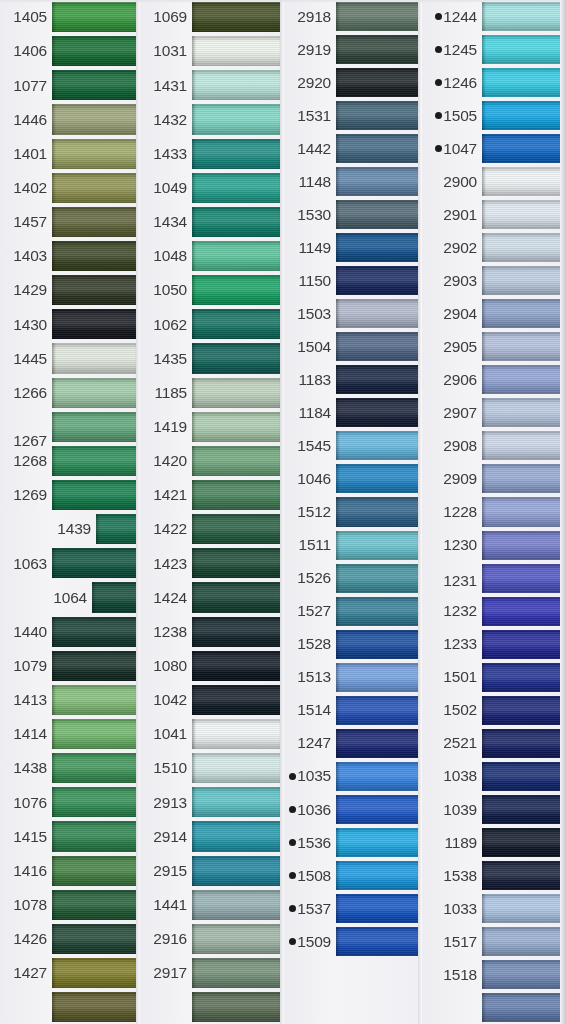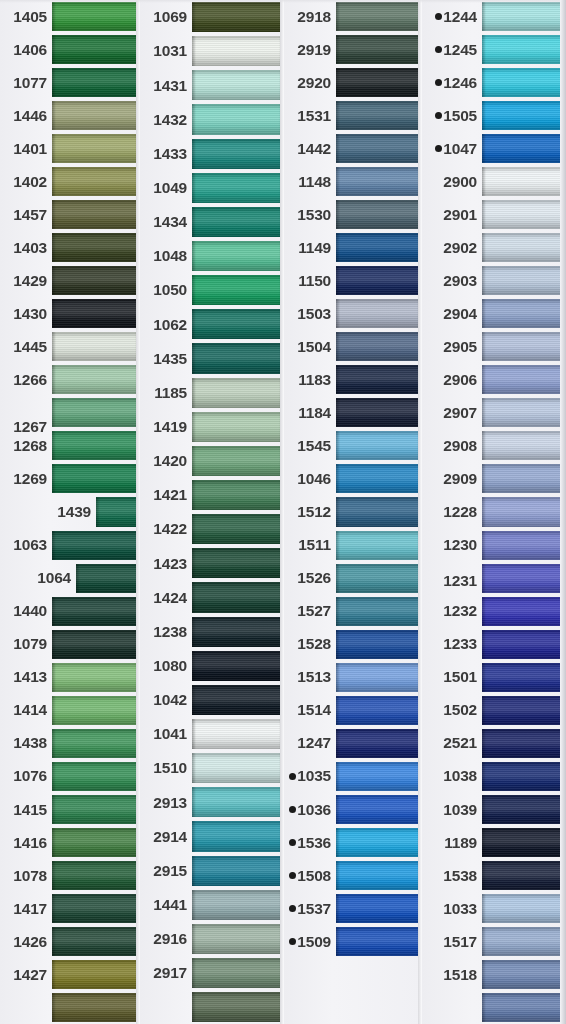--- a/index.html
+++ b/index.html
@@ -150,21 +150,21 @@
     top: 0; bottom: 0; right: 0;
     width: 6px;
     background: linear-gradient(to left, #c9c9cf, #f4f4f7);
     z-index: 6;
     pointer-events: none;
   }
 </style>
 </head>
 <body>
 
-<div id="chart" style="background: #eab308; font-weight: bold;">
+<div id="chart" style="background: #eab308;">
   <div class="page-edge-top"></div>
   <div class="page-edge-right"></div>
 <div class="column" style="left: 0px; width: 140px;">
       <div class="col-bg"></div>
       <div class="rows">
         <div class="row">
           <div class="label-cell" style="width: 52px;">
             <span class="bullet hidden" style="background: rgb(27, 27, 27);"></span>
             <span class="code" style="color: rgb(59, 59, 59);">1405</span>
           </div>
@@ -395,21 +395,21 @@
           <div class="swatch-cell">
             <div class="swatch" style="background: rgb(9, 80, 60);">
               <div class="sheen"></div>
               <div class="gloss"></div>
               <div class="edgeL"></div>
               <div class="edgeR"></div>
             </div>
           </div>
         </div>
         <div class="row">
-          <div class="label-cell" style="width: 76px;">
+          <div class="label-cell" style="width: 76px; margin-left: 16px;">
             <span class="bullet hidden" style="background: rgb(27, 27, 27);"></span>
             <span class="code" style="color: rgb(59, 59, 59);">1064</span>
           </div>
           <div class="swatch-cell">
             <div class="swatch" style="background: rgb(13, 71, 52);">
               <div class="sheen"></div>
               <div class="gloss"></div>
               <div class="edgeL"></div>
               <div class="edgeR"></div>
             </div>
@@ -527,34 +527,20 @@
             </div>
           </div>
         </div>
         <div class="row">
           <div class="label-cell" style="width: 52px;">
             <span class="bullet hidden" style="background: rgb(27, 27, 27);"></span>
             <span class="code" style="color: rgb(59, 59, 59);">1078</span>
           </div>
           <div class="swatch-cell">
             <div class="swatch" style="background: rgb(29, 90, 50);">
-              <div class="sheen"></div>
-              <div class="gloss"></div>
-              <div class="edgeL"></div>
-              <div class="edgeR"></div>
-            </div>
-          </div>
-        </div>
-        <div class="row">
-          <div class="label-cell" style="width: 52px;">
-            <span class="bullet hidden" style="background: rgb(27, 27, 27);"></span>
-            <span class="code" style="color: rgb(59, 59, 59);">1417</span>
-          </div>
-          <div class="swatch-cell">
-            <div class="swatch" style="background: rgb(26, 70, 51);">
               <div class="sheen"></div>
               <div class="gloss"></div>
               <div class="edgeL"></div>
               <div class="edgeR"></div>
             </div>
           </div>
         </div>
         <div class="row">
           <div class="label-cell" style="width: 52px;">
             <span class="bullet hidden" style="background: rgb(27, 27, 27);"></span>

